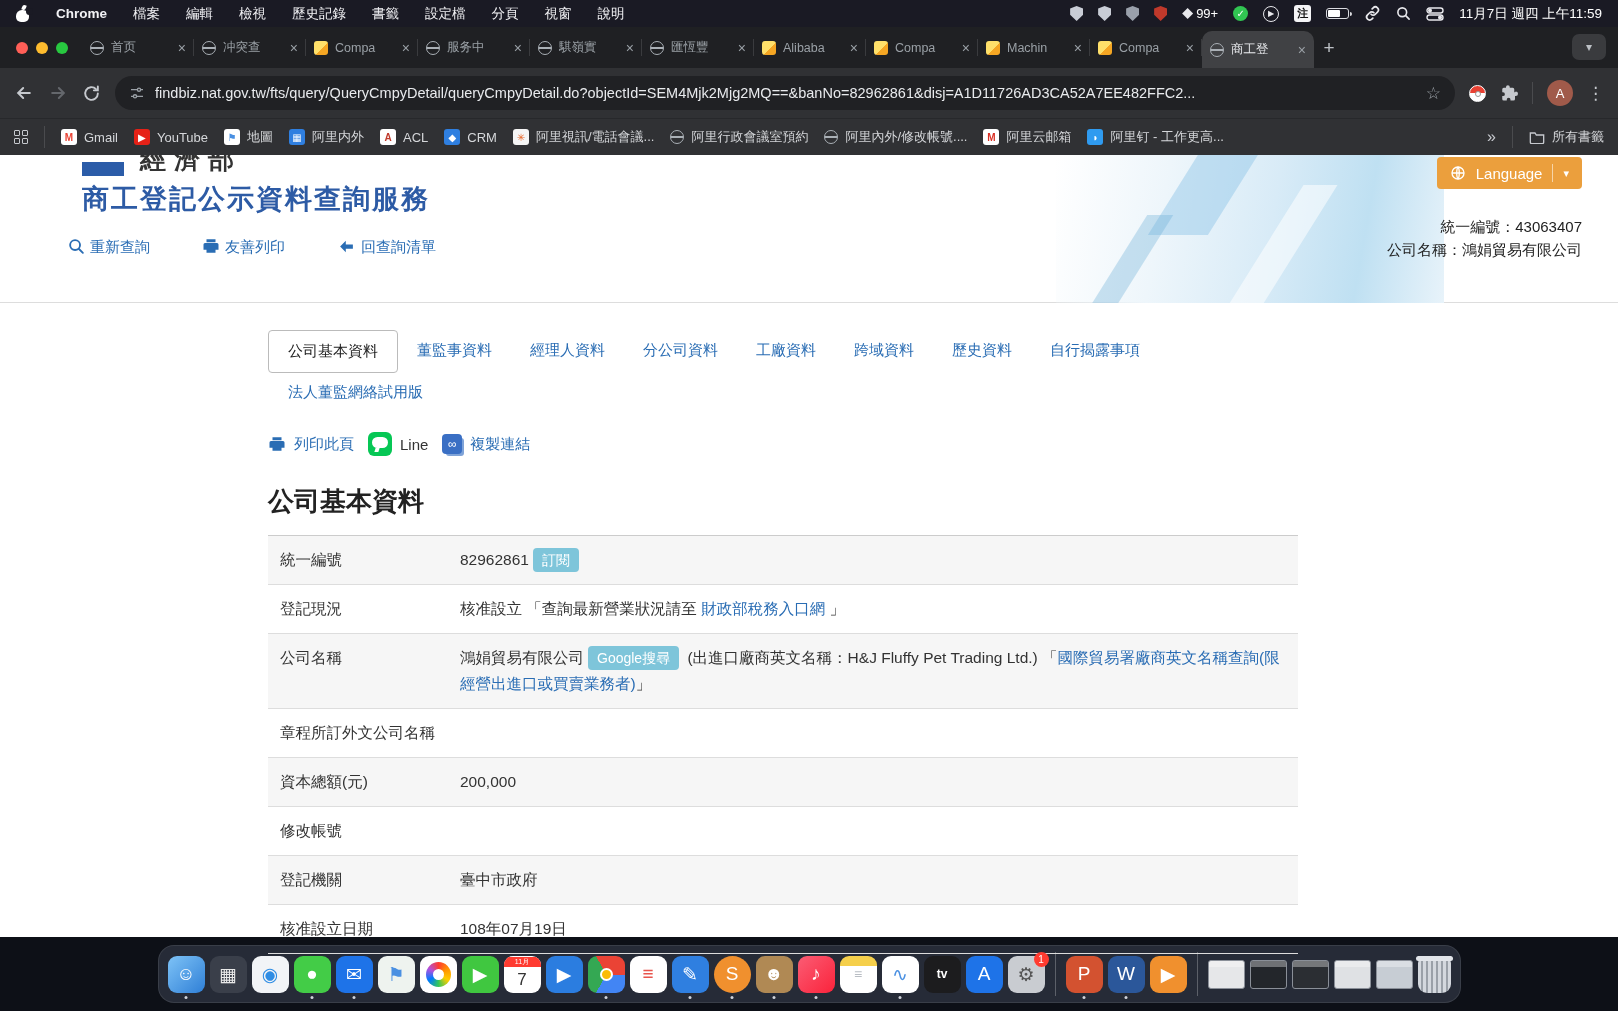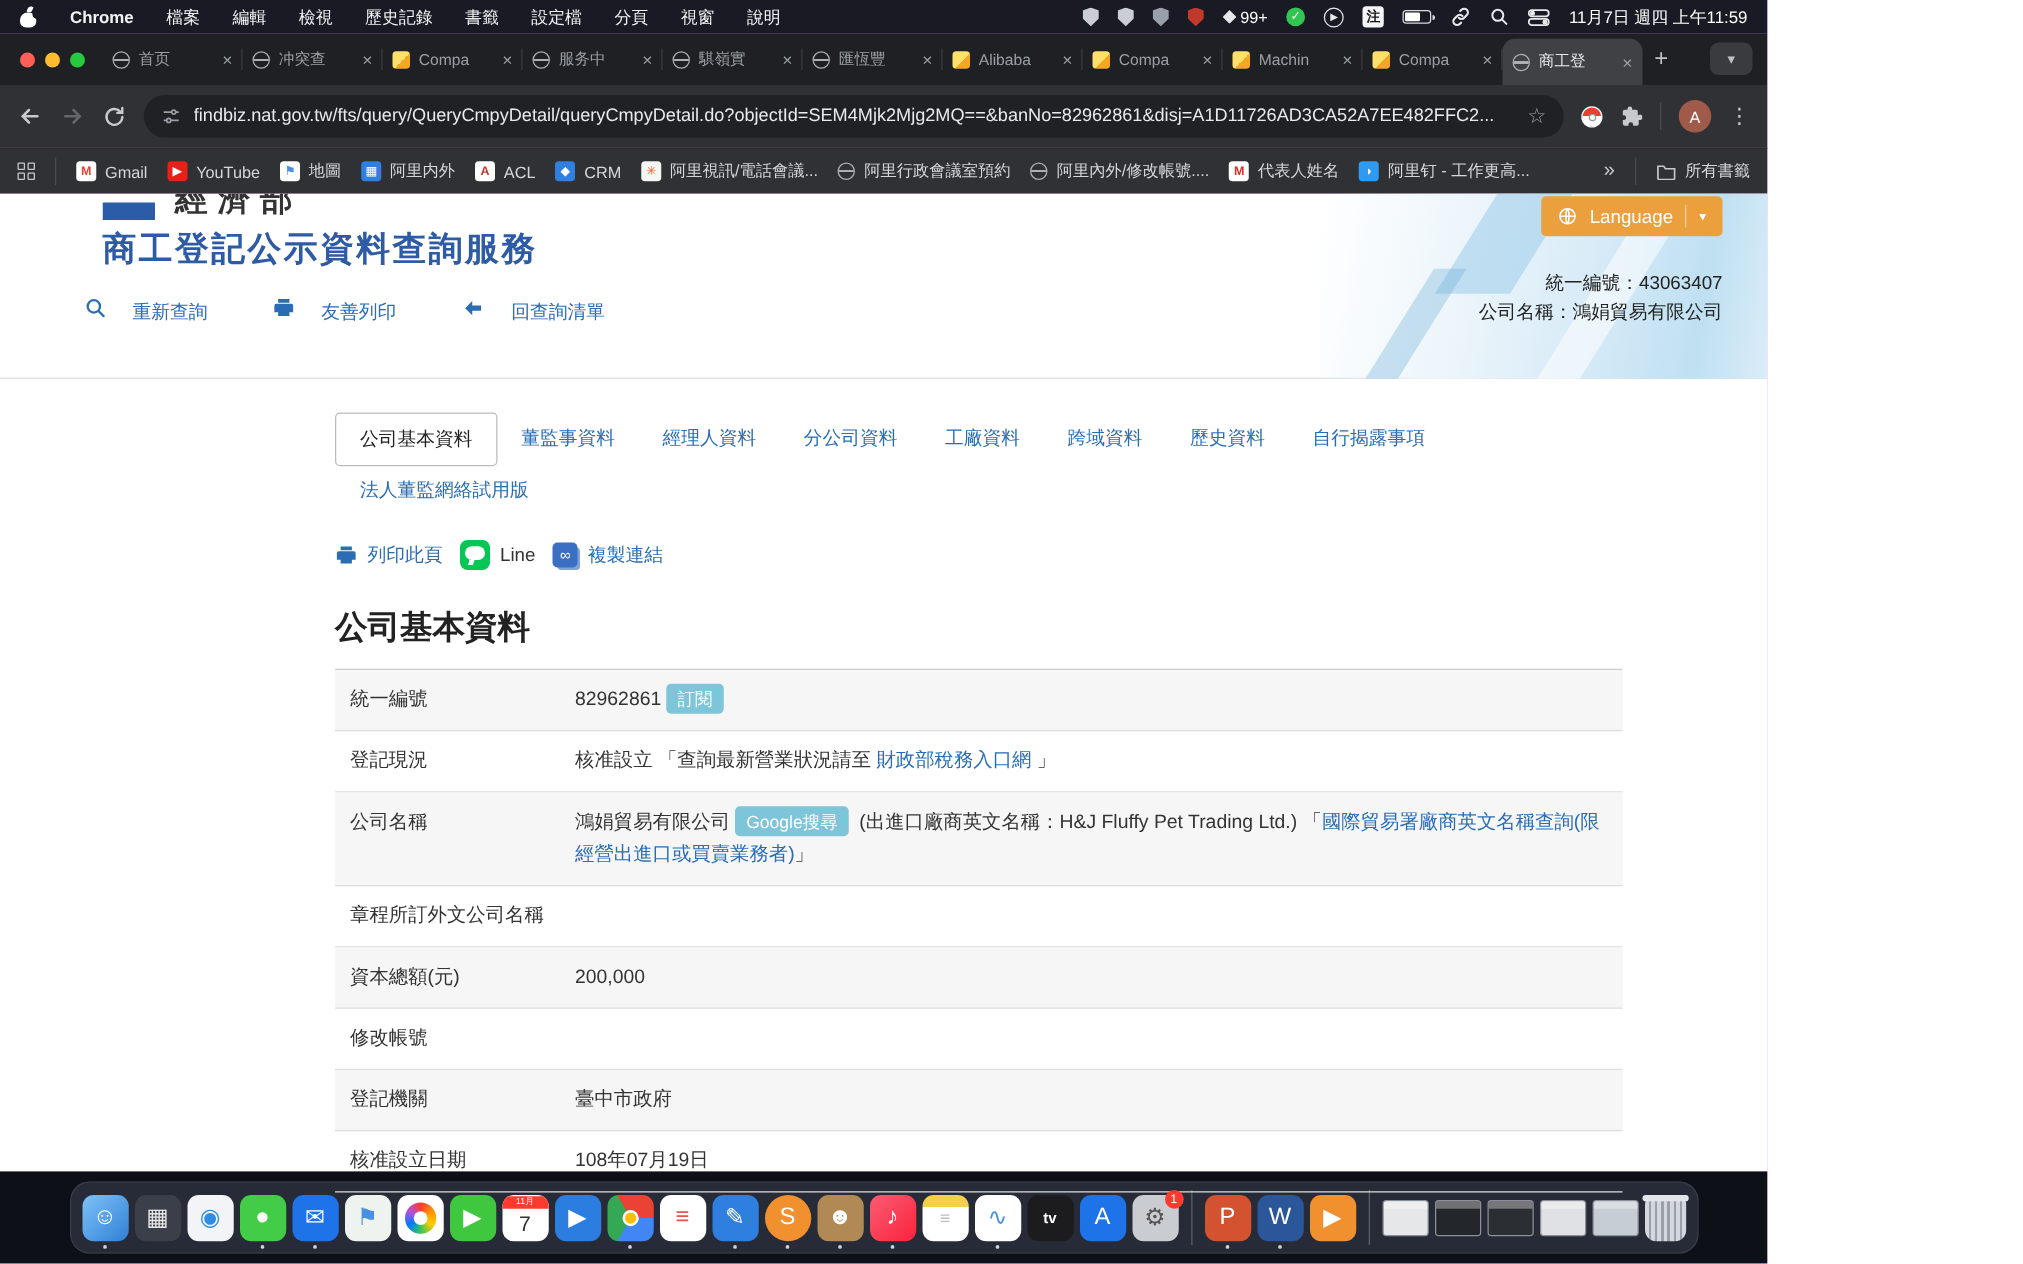--- a/index.html
+++ b/index.html
@@ -1,18 +1,18 @@
 <!DOCTYPE html>
 <html><head>
 <meta charset="utf-8">
 <style>
   * { margin:0; padding:0; box-sizing:border-box; }
   html,body { width:1618px; height:1011px; overflow:hidden; }
   body { font-family:"Liberation Sans","DejaVu Sans",sans-serif; background:#fff; }
-  .screen { position:relative; width:1414px; height:1011px; overflow:hidden; background:#f0abfc; }
+  .screen { position:relative; width:1618px; height:1011px; overflow:hidden; background:#bef264; }
 
   
   .menubar { height:27px; background:#1a1a24; color:#f2f2f5; display:flex; align-items:center;
              justify-content:space-between; padding:0 16px; font-size:13.5px; }
   .mb-left { display:flex; align-items:center; gap:26px; }
   .mb-left .menu-item { cursor:default; }
   .mb-left .menu-chrome { font-weight:700; }
   .apple-logo { width:14px; height:16px; position:relative; display:inline-block; }
   .apple-logo::before { content:""; position:absolute; left:0; bottom:0; width:13px; height:12px;
       background:#fff; border-radius:6px 6px 5px 5px; }
@@ -103,21 +103,21 @@
   .deco i.d1 { left:120px; top:-10px; width:60px; height:90px; }
   .deco i.d2 { left:210px; top:30px; width:34px; height:120px; background:rgba(255,255,255,0.55); }
   .deco i.d3 { left:60px; top:60px; width:26px; height:100px; background:rgba(110,175,215,0.35); }
   .phead-left { position:absolute; left:68px; top:0; }
   .logo-clip { position:relative; height:22px; width:420px; overflow:hidden; margin-left:14px; }
   .logo-bar { position:absolute; left:0; top:7px; width:42px; height:14px; background:#2b5ca8; }
   .ministry { position:absolute; left:58px; top:-13px; font-size:26px; font-weight:700; color:#333;
       letter-spacing:8px; }
   .site-title { margin:4px 0 0 14px; font-size:27px; font-weight:700; color:#2d5ba5; letter-spacing:2px; }
   .head-actions { display:flex; gap:52px; margin-top:20px; }
-  .hact { display:flex; align-items:flex-end; gap:21px; color:#2a6db4; font-size:15px; }
+  .hact { display:flex; align-items:center; gap:5px; color:#2a6db4; font-size:15px; }
   .phead-right { position:absolute; right:36px; top:2px; text-align:right; }
   .lang-btn { display:inline-flex; align-items:center; gap:10px; background:#eb9f3d; color:#fff;
       border-radius:4px; padding:7px 13px; font-size:15px; }
   .lang-sep { width:1px; height:18px; background:rgba(255,255,255,0.55); }
   .lang-caret { font-size:11px; }
   .summary { margin-top:26px; font-size:15px; color:#222; line-height:23px; }
 
   .pbody { width:1030px; margin-left:268px; padding-top:27px; }
   .ptabs { display:flex; align-items:stretch; flex-wrap:wrap; }
   .ptab { padding:11px 19px; font-size:15px; color:#2a6db4; }
@@ -387,21 +387,21 @@
         <span class="bm">
           <span class="fav-globe"></span>
           <span>阿里行政會議室預約</span>
         </span>
         <span class="bm">
           <span class="fav-globe"></span>
           <span>阿里內外/修改帳號....</span>
         </span>
         <span class="bm">
           <span class="bm-ico" style="background:#fff;color:#d93025">M</span>
-          <span>代表人姓名</span>
+          <span>阿里云邮箱</span>
         </span>
         <span class="bm">
           <span class="bm-ico" style="background:#2f9bf0;color:#fff">◗</span>
           <span>阿里钉 - 工作更高...</span>
         </span>
       </span>
     <span class="bm-spacer"></span>
     <span class="bm-more">»</span>
     <span class="vdiv"></span>
     <span class="bm">

